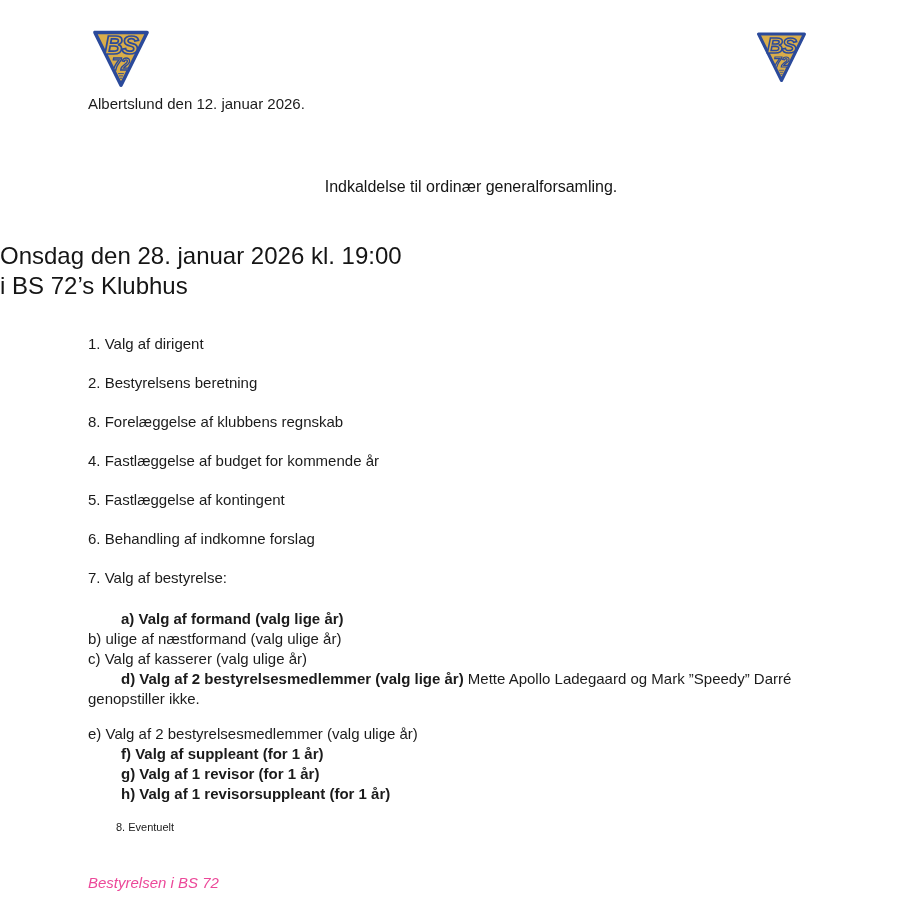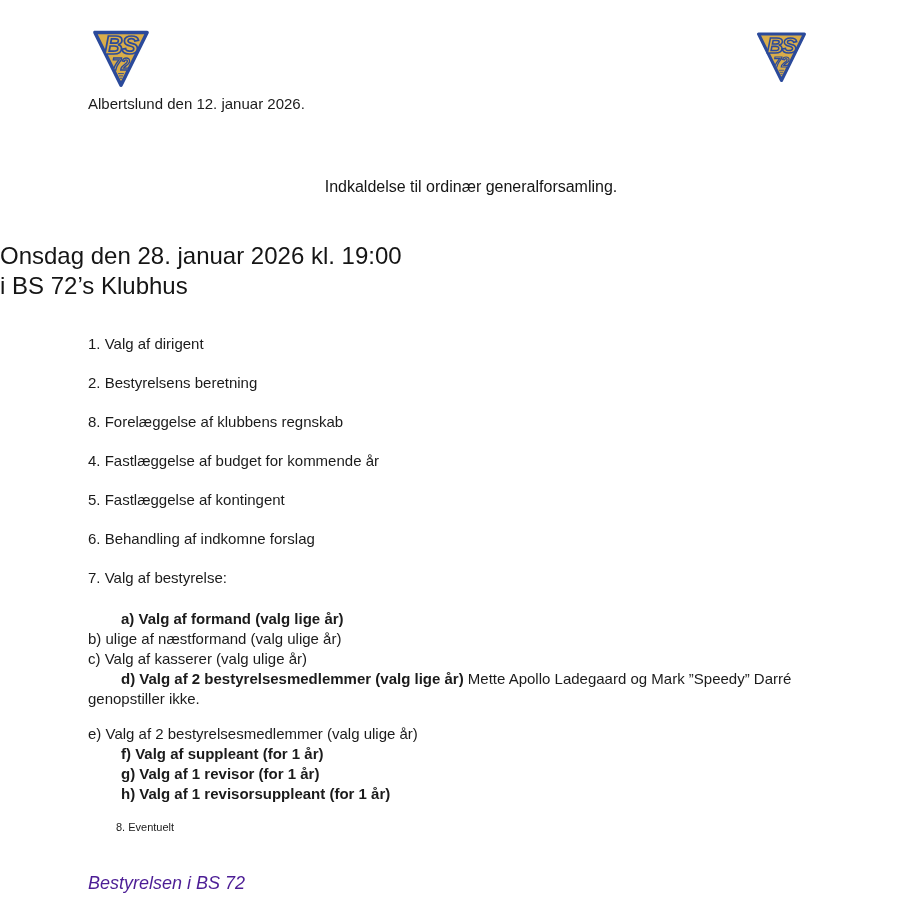--- a/index.html
+++ b/index.html
@@ -66,24 +66,24 @@
     left: 72px;
     top: 818px;
     font-size: 11px;
     line-height: 18px;
     margin-left: 44px;
   }
   .signature {
     position: absolute;
     left: 88px;
     top: 872px;
-    font-size: 18px;
+    font-size: 15px;
     font-style: italic;
     line-height: 22px;
-    color: #4c1d95;
+    color: #ec4899;
   }
   .badge-triangle { stroke-linejoin: round; }
 </style>
 </head>
 <body>
 
 <div class="page">
 
   <svg class="logo logo-left" viewBox="0 0 100 104" aria-hidden="true">
     <path class="badge-triangle" d="M5 7 L95 7 L50 98 Z" fill="#d9ad49" stroke="#2b4a9b" stroke-width="6"></path>

